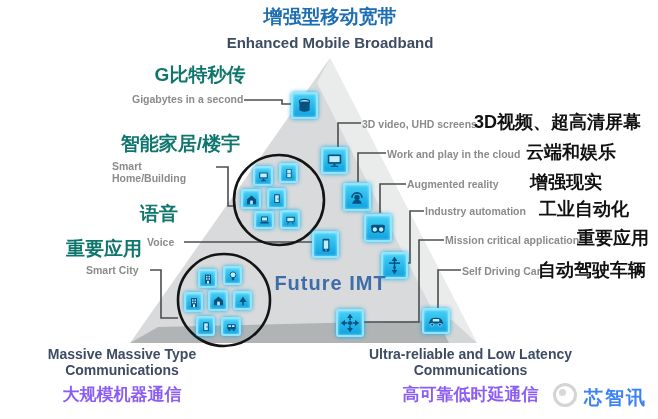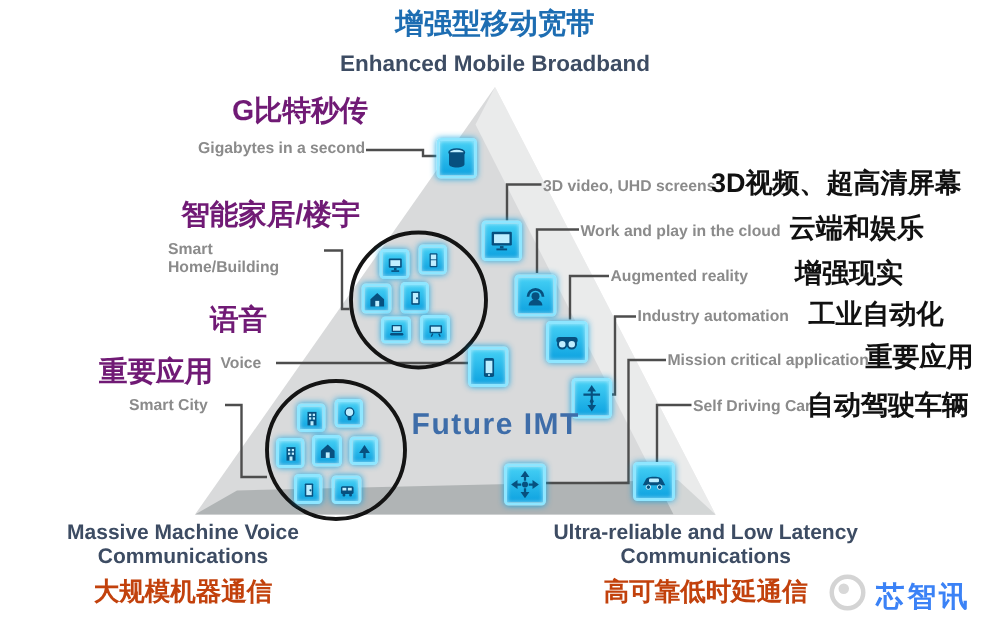--- a/index.html
+++ b/index.html
@@ -2,25 +2,25 @@
 <html><head>
 <meta charset="utf-8">
 <style>
   html,body{margin:0;padding:0;background:#fff;}
   .stage{position:relative;width:658px;height:419px;overflow:hidden;background:#fff;
          font-family:"Liberation Sans","DejaVu Sans",sans-serif;padding-left:16px;}
   .stage svg.base{position:absolute;left:0;top:0;}
   .txt{position:absolute;line-height:1.15;}
   .zh-title{font-size:19px;font-weight:bold;color:#1d6db2;text-align:center;}
   .en-head{font-size:15px;font-weight:bold;color:#3d4c63;text-align:center;white-space:pre-line;}
-  .zh-side{font-size:19px;font-weight:bold;color:#701a75;}
+  .zh-side{font-size:19px;font-weight:bold;color:#0f766e;}
   .en-small{font-size:10.5px;font-weight:bold;color:#8b8b8b;}
   .zh-right{font-size:18px;font-weight:bold;color:#111;}
   .future{font-size:20px;font-weight:bold;color:#3e6da9;letter-spacing:1px;text-align:center;}
-  .blue-bottom{font-size:17px;font-weight:bold;color:#c2410c;text-align:center;}
+  .blue-bottom{font-size:17px;font-weight:bold;color:#8b5cf6;text-align:center;}
   .icon-tile{position:absolute;border-radius:3px;border:2px solid #8fe6ff;
              background:linear-gradient(180deg,#45d0f5,#0da2e0);
              box-shadow:0 0 4px rgba(0,160,225,.85), inset 0 0 3px rgba(255,255,255,.6);
              display:flex;align-items:center;justify-content:center;box-sizing:border-box;}
   .icon-tile svg{display:block;}
   .wm{position:absolute;color:#3b82f6;font-size:19px;font-weight:bold;letter-spacing:2px;}
   .wm-circle{position:absolute;width:24px;height:24px;border:3px solid #d4d4d4;border-radius:50%;box-sizing:border-box;}
   .wm-circle:after{content:"";position:absolute;left:3px;top:3px;width:7px;height:7px;background:#d8d8d8;border-radius:50%;}
 </style>
 </head>
@@ -269,21 +269,21 @@
   <div class="txt zh-right" style="left:539px;top:199px;width:100px;">工业自动化</div>
 
   <div class="txt en-small" style="left:445px;top:234px;width:135px;">Mission critical application</div>
   <div class="txt zh-right" style="left:577px;top:228px;width:80px;">重要应用</div>
 
   <div class="txt en-small" style="left:462px;top:265px;width:90px;">Self Driving Car</div>
   <div class="txt zh-right" style="left:538px;top:260px;width:115px;">自动驾驶车辆</div>
 
   <div class="txt future" style="left:263px;top:272px;width:135px;">Future IMT</div>
 
-  <div class="txt en-head" style="left:22px;top:346px;width:200px;font-size:14px;">Massive Machine Voice
+  <div class="txt en-head" style="left:22px;top:346px;width:200px;font-size:14px;">Massive Massive Type
 Communications</div>
   <div class="txt blue-bottom" style="left:22px;top:385px;width:200px;">大规模机器通信</div>
 
   <div class="txt en-head" style="left:348px;top:346px;width:245px;font-size:14px;">Ultra-reliable and Low Latency
 Communications</div>
   <div class="txt blue-bottom" style="left:348px;top:385px;width:245px;">高可靠低时延通信</div>
 
   <div class="wm-circle" style="left:553px;top:383px;"></div>
   <div class="wm" style="left:584px;top:385px;">芯智讯</div>
 

